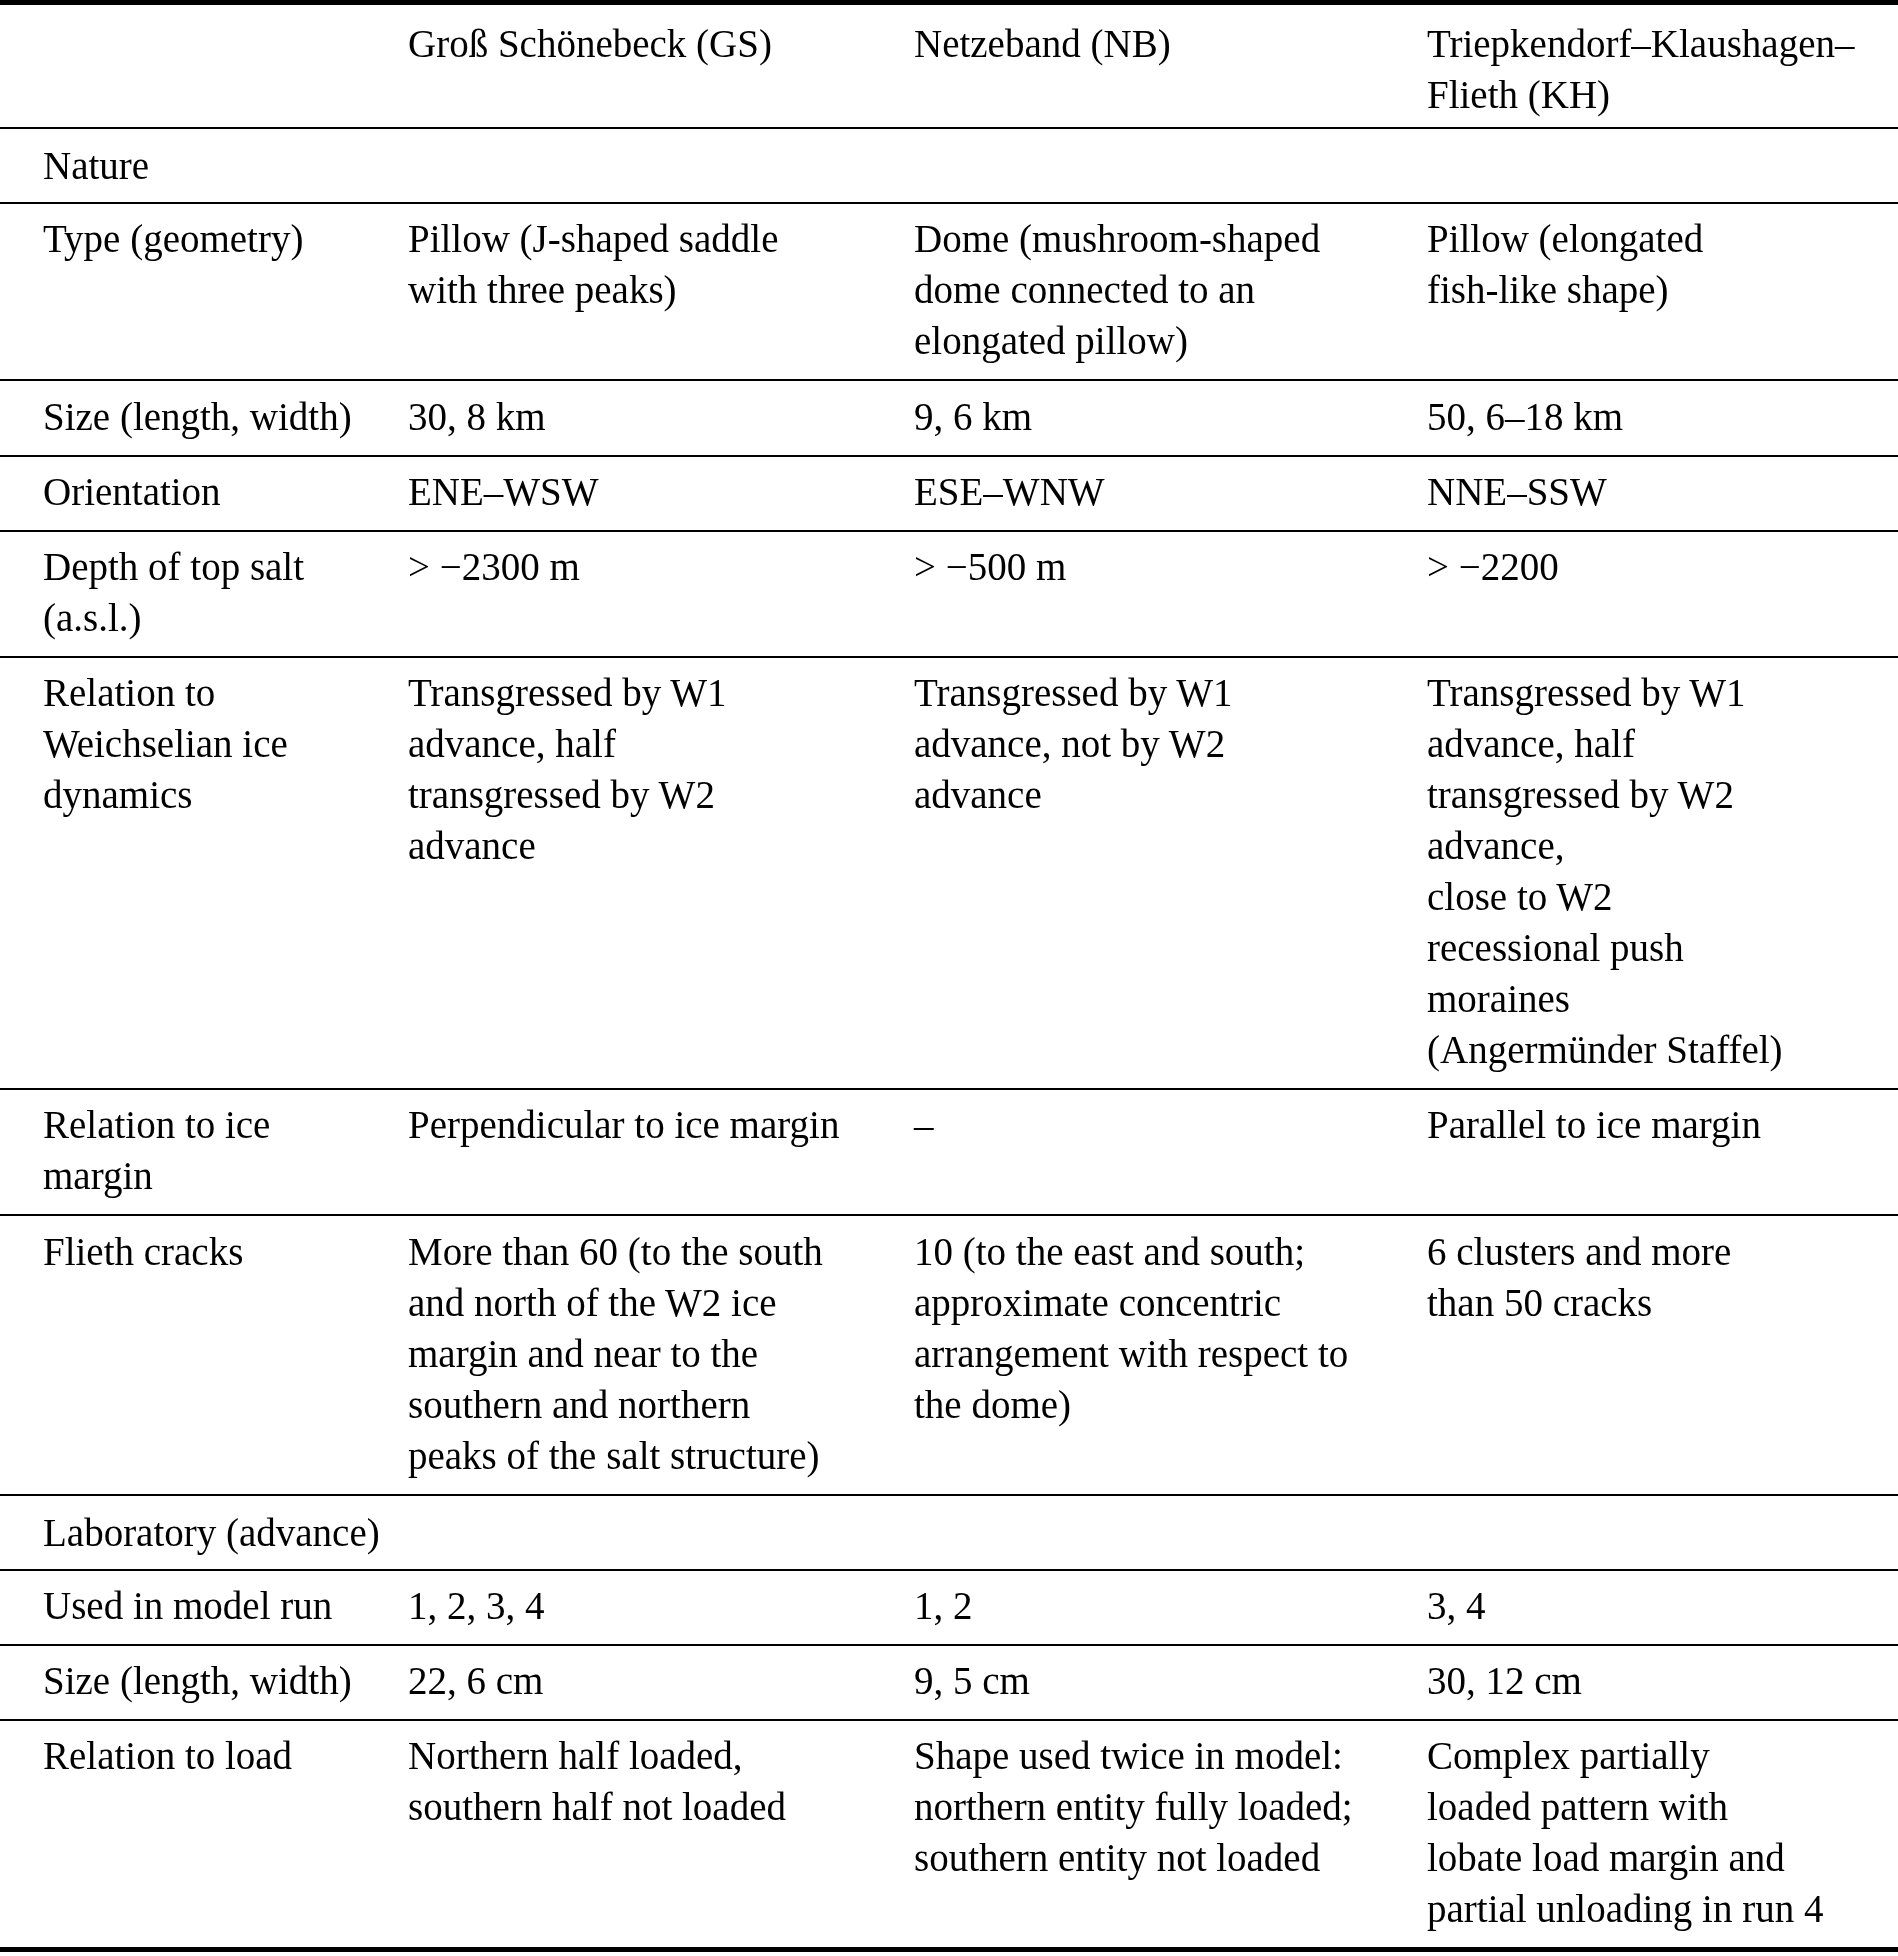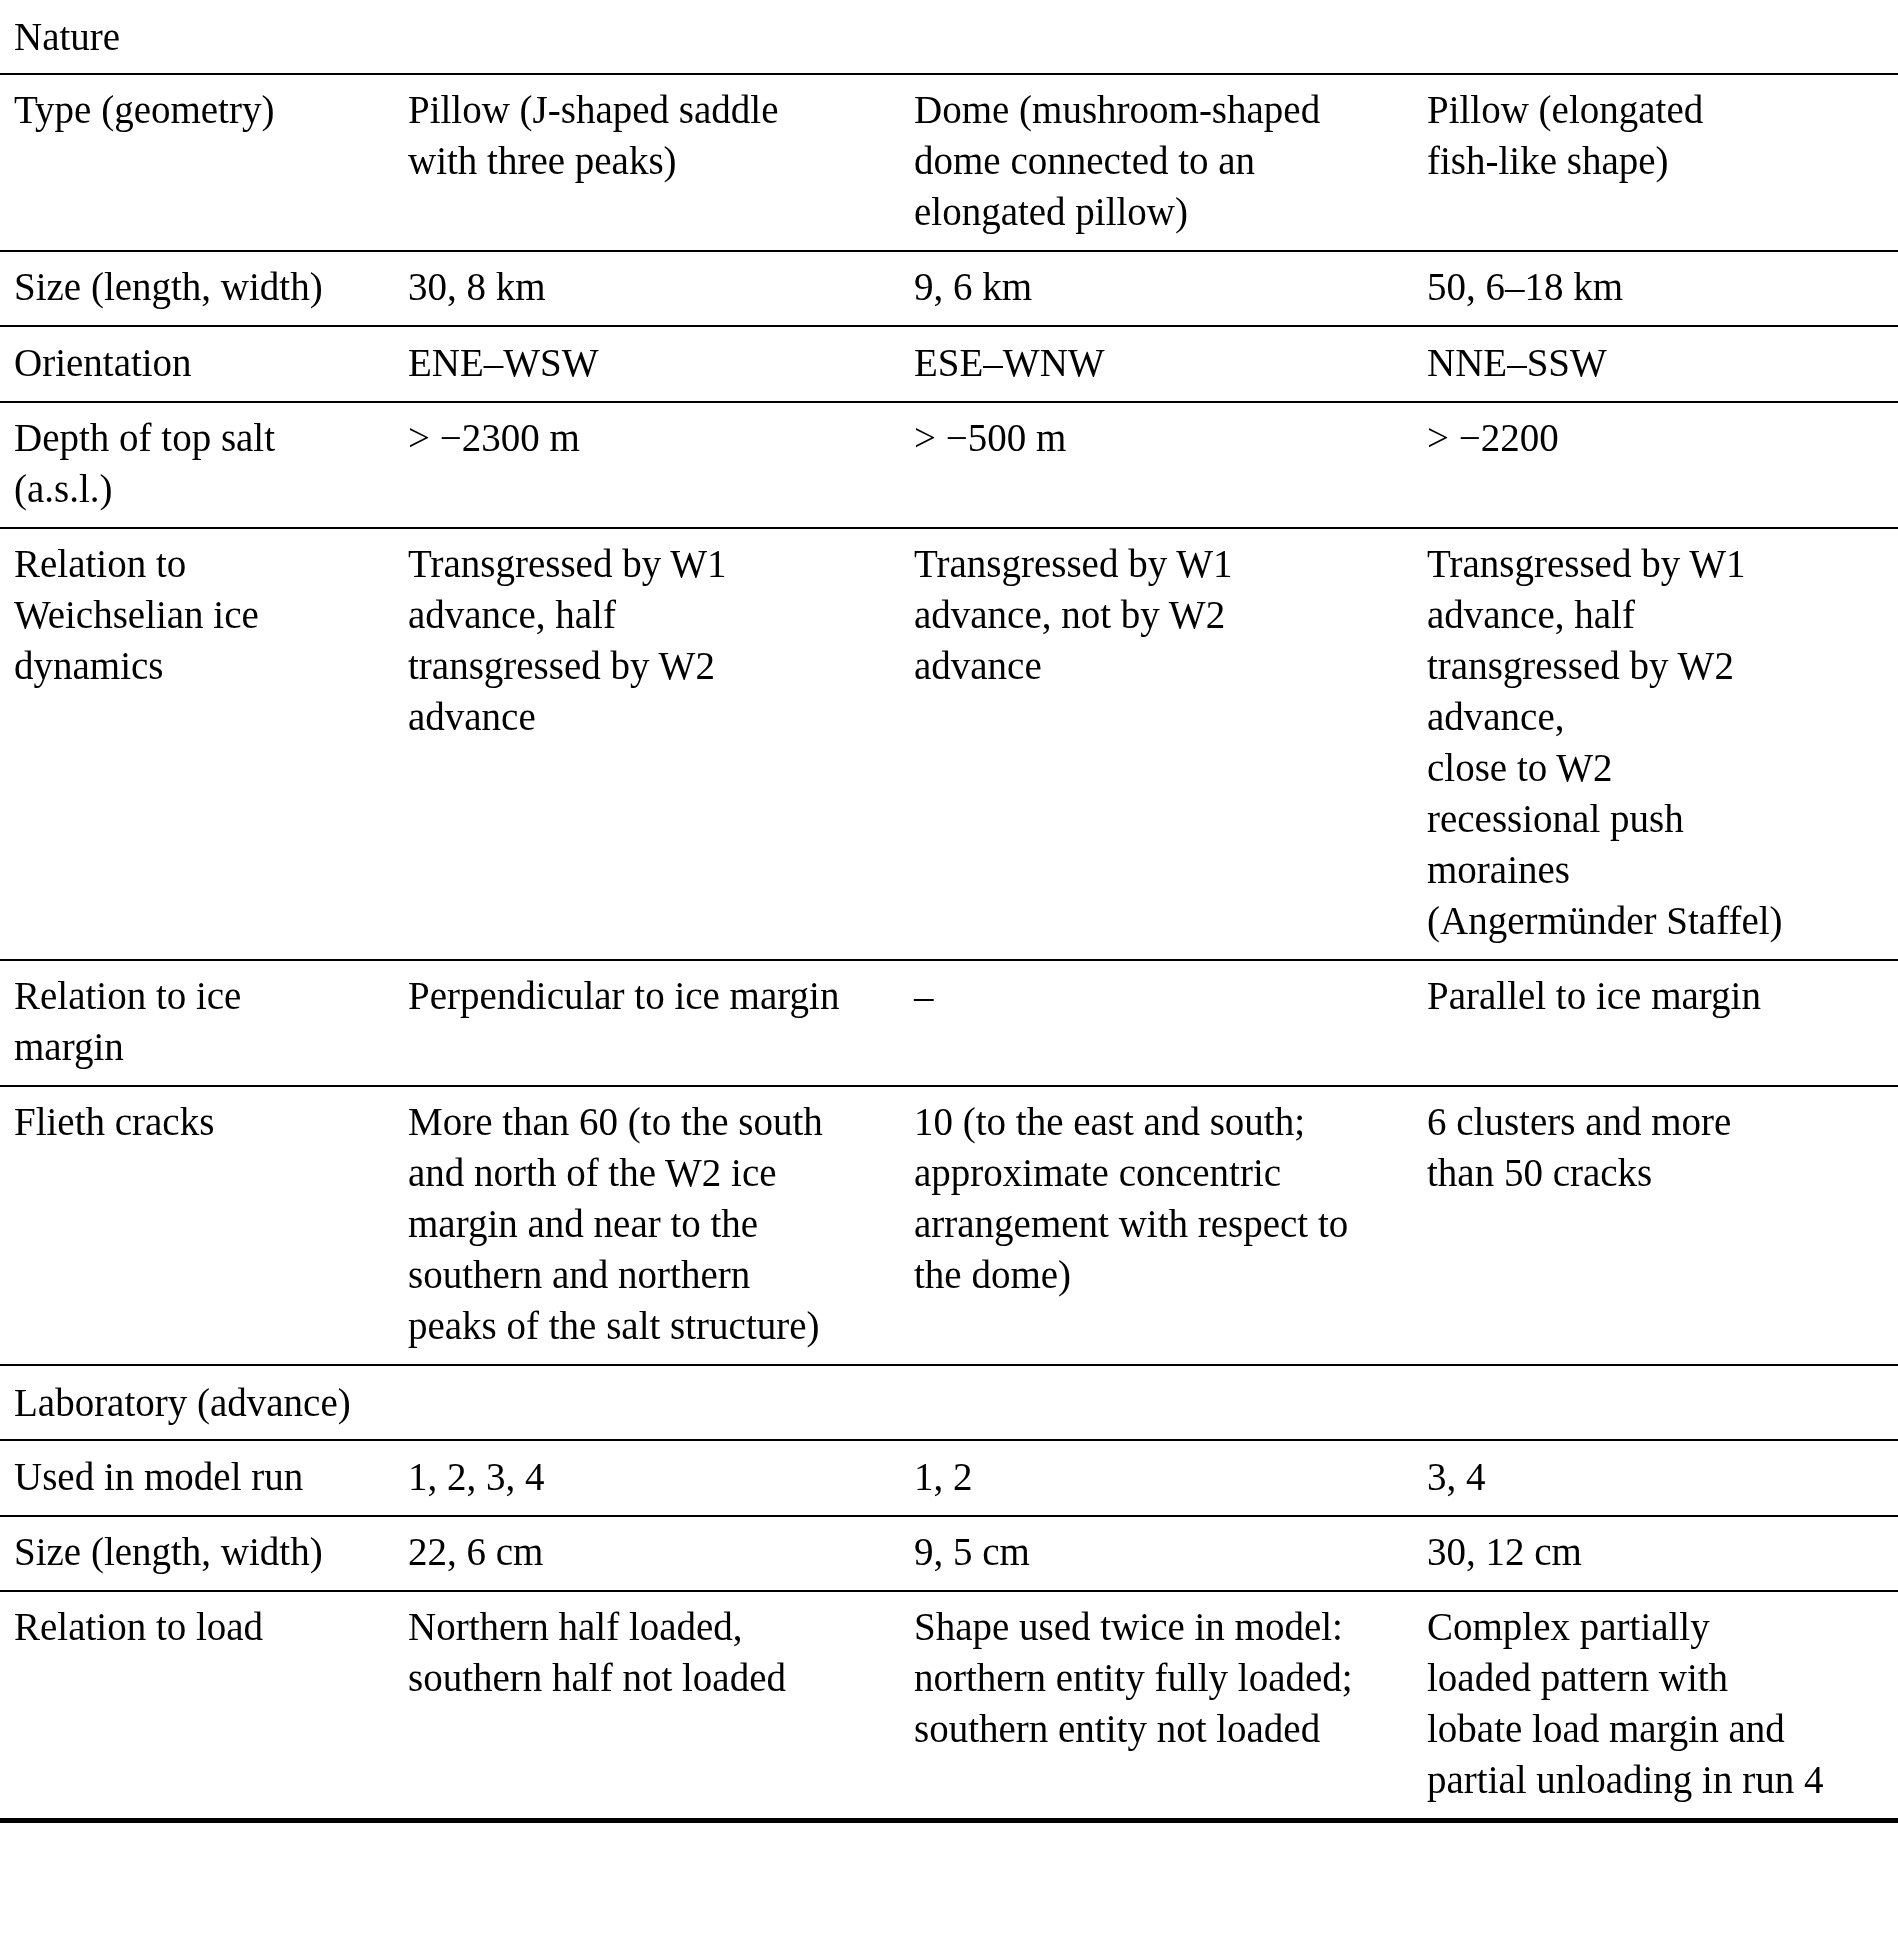--- a/index.html
+++ b/index.html
@@ -27,41 +27,48 @@
   col.c3 { width: 471px; }
 
   th, td {
     font-weight: normal;
     text-align: left;
     vertical-align: top;
     padding: 9.2px 9.2px 13px 0;
     white-space: pre;           
     overflow: visible;
   }
-  th:first-child, td:first-child { padding-left: 14px; }
+  th:first-child, td:first-child { padding-left: 43px; }
 
   tr { border-bottom: 2.8px solid #000000; }
   tr.rule-top-thick { border-top: 5.5px solid #000000; }
   tr.rule-bottom-thick { border-bottom: 5.5px solid #000000; margin-top: 36px; }
 
   tr.header-row th { padding-top: 13px; padding-bottom: 7.3px; }
   tr.section-row td { padding-top: 11px; padding-bottom: 11px; }
 </style>
 </head>
 <body>
 
 <table class="paper-table">
   <colgroup>
     <col class="c0">
       <col class="c1">
       <col class="c2">
       <col class="c3">
   </colgroup>
 
   <tbody>
+      <tr class="header-row rule-top-thick">
+    <th></th>
+    <th>Groß Schönebeck (GS)</th>
+    <th>Netzeband (NB)</th>
+    <th>Triepkendorf–Klaushagen–
+Flieth (KH)</th>
+  </tr>
 
   <tr class="section-row">
     <td colspan="4">Nature</td>
   </tr>
 
   <tr>
     <td>Type (geometry)</td>
     <td>Pillow (J-shaped saddle
 with three peaks)</td>
     <td>Dome (mushroom-shaped

